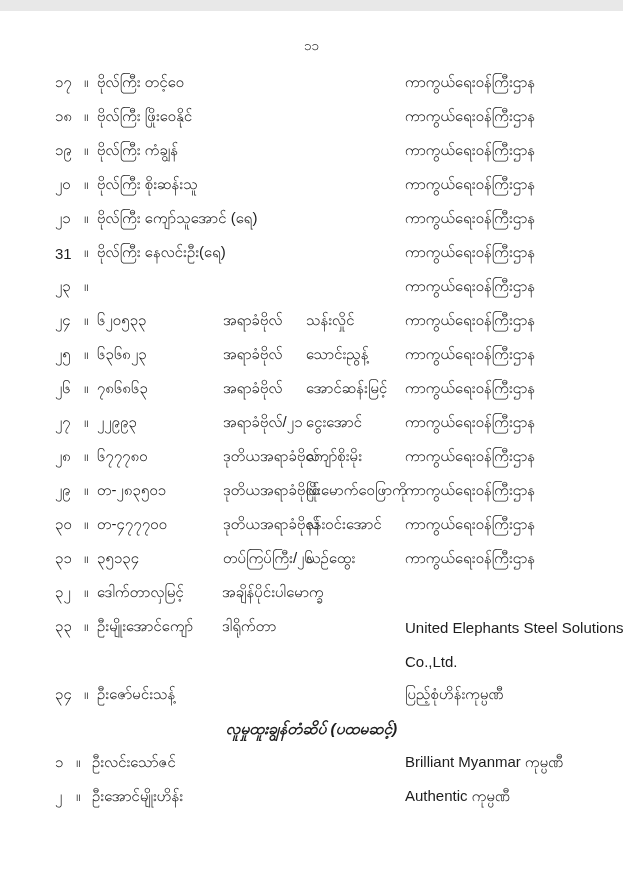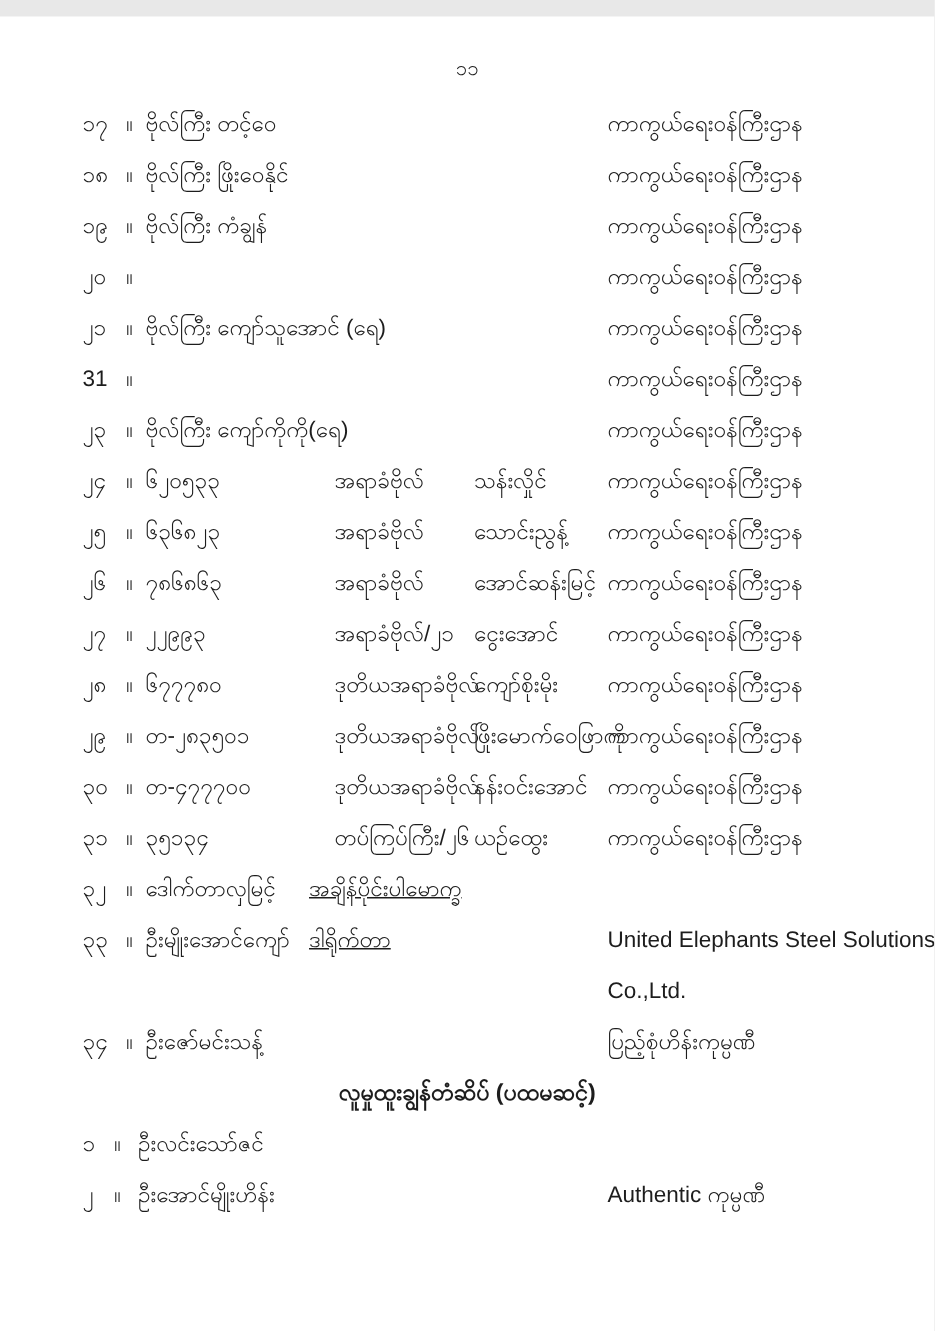--- a/index.html
+++ b/index.html
@@ -23,28 +23,28 @@
   .c{
     position:absolute;top:50%;transform:translateY(-50%);
     white-space:nowrap;
   }
   .row-double .l1{top:17px;}
   .row-double .l2{top:51px;}
   .col-num{left:55px;}
   .col-sep{left:84px;}
   .col-a{left:97px;}
   .col-rank{left:223px;}
-  .col-pname{left:316px;}
+  .col-pname{left:306px;}
   .col-dept{left:405px;}
-  .col-title{left:206px;text-decoration:underline;}
+  .col-title{left:222px;}
   .col-sep-b{left:76px;}
   .col-b{left:92px;}
   .heading{
     position:relative;height:34px;line-height:34px;
-    text-align:center;font-weight:bold;font-size:15.5px;
+    text-align:center;font-weight:bold;font-size:15.5px;font-style:italic;
   }
 </style>
 </head>
 <body>
 
 <div class="page">
   <div class="pageno">၁၁</div>
 
   <div class="content">
 
@@ -62,37 +62,38 @@
     </div>
     <div class="row">
       <span class="c col-num">၁၉</span>
       <span class="c col-sep">။</span>
       <span class="c col-a">ဗိုလ်ကြီး ကံချွန်</span>
       <span class="c col-dept">ကာကွယ်ရေးဝန်ကြီးဌာန</span>
     </div>
     <div class="row">
       <span class="c col-num">၂၀</span>
       <span class="c col-sep">။</span>
+      <span class="c col-a">ဗိုလ်ကြီး စိုးဆန်းသူ</span>
       <span class="c col-dept">ကာကွယ်ရေးဝန်ကြီးဌာန</span>
     </div>
     <div class="row">
       <span class="c col-num">၂၁</span>
       <span class="c col-sep">။</span>
       <span class="c col-a">ဗိုလ်ကြီး ကျော်သူအောင် (ရေ)</span>
       <span class="c col-dept">ကာကွယ်ရေးဝန်ကြီးဌာန</span>
     </div>
     <div class="row">
       <span class="c col-num">31</span>
       <span class="c col-sep">။</span>
+      <span class="c col-a">ဗိုလ်ကြီး နေလင်းဦး(ရေ)</span>
       <span class="c col-dept">ကာကွယ်ရေးဝန်ကြီးဌာန</span>
     </div>
     <div class="row">
       <span class="c col-num">၂၃</span>
       <span class="c col-sep">။</span>
-      <span class="c col-a">ဗိုလ်ကြီး ကျော်ကိုကို(ရေ)</span>
       <span class="c col-dept">ကာကွယ်ရေးဝန်ကြီးဌာန</span>
     </div>
 
     <div class="row">
       <span class="c col-num">၂၄</span>
       <span class="c col-sep">။</span>
       <span class="c col-a">၆၂၀၅၃၃</span>
       <span class="c col-rank">အရာခံဗိုလ်</span>
       <span class="c col-pname">သန်းလှိုင်</span>
       <span class="c col-dept">ကာကွယ်ရေးဝန်ကြီးဌာန</span>
@@ -174,20 +175,21 @@
       <span class="c col-a">ဦးဇော်မင်းသန့်</span>
       <span class="c col-dept">ပြည့်စုံဟိန်းကုမ္ပဏီ</span>
     </div>
 
     <div class="heading">လူမှုထူးချွန်တံဆိပ် (ပထမဆင့်)</div>
 
     <div class="row">
       <span class="c col-num">၁</span>
       <span class="c col-sep-b">။</span>
       <span class="c col-b">ဦးလင်းသော်ဇင်</span>
+      <span class="c col-dept">Brilliant Myanmar ကုမ္ပဏီ</span>
     </div>
     <div class="row">
       <span class="c col-num">၂</span>
       <span class="c col-sep-b">။</span>
       <span class="c col-b">ဦးအောင်မျိုးဟိန်း</span>
       <span class="c col-dept">Authentic ကုမ္ပဏီ</span>
     </div>
 
   </div>
 </div>

